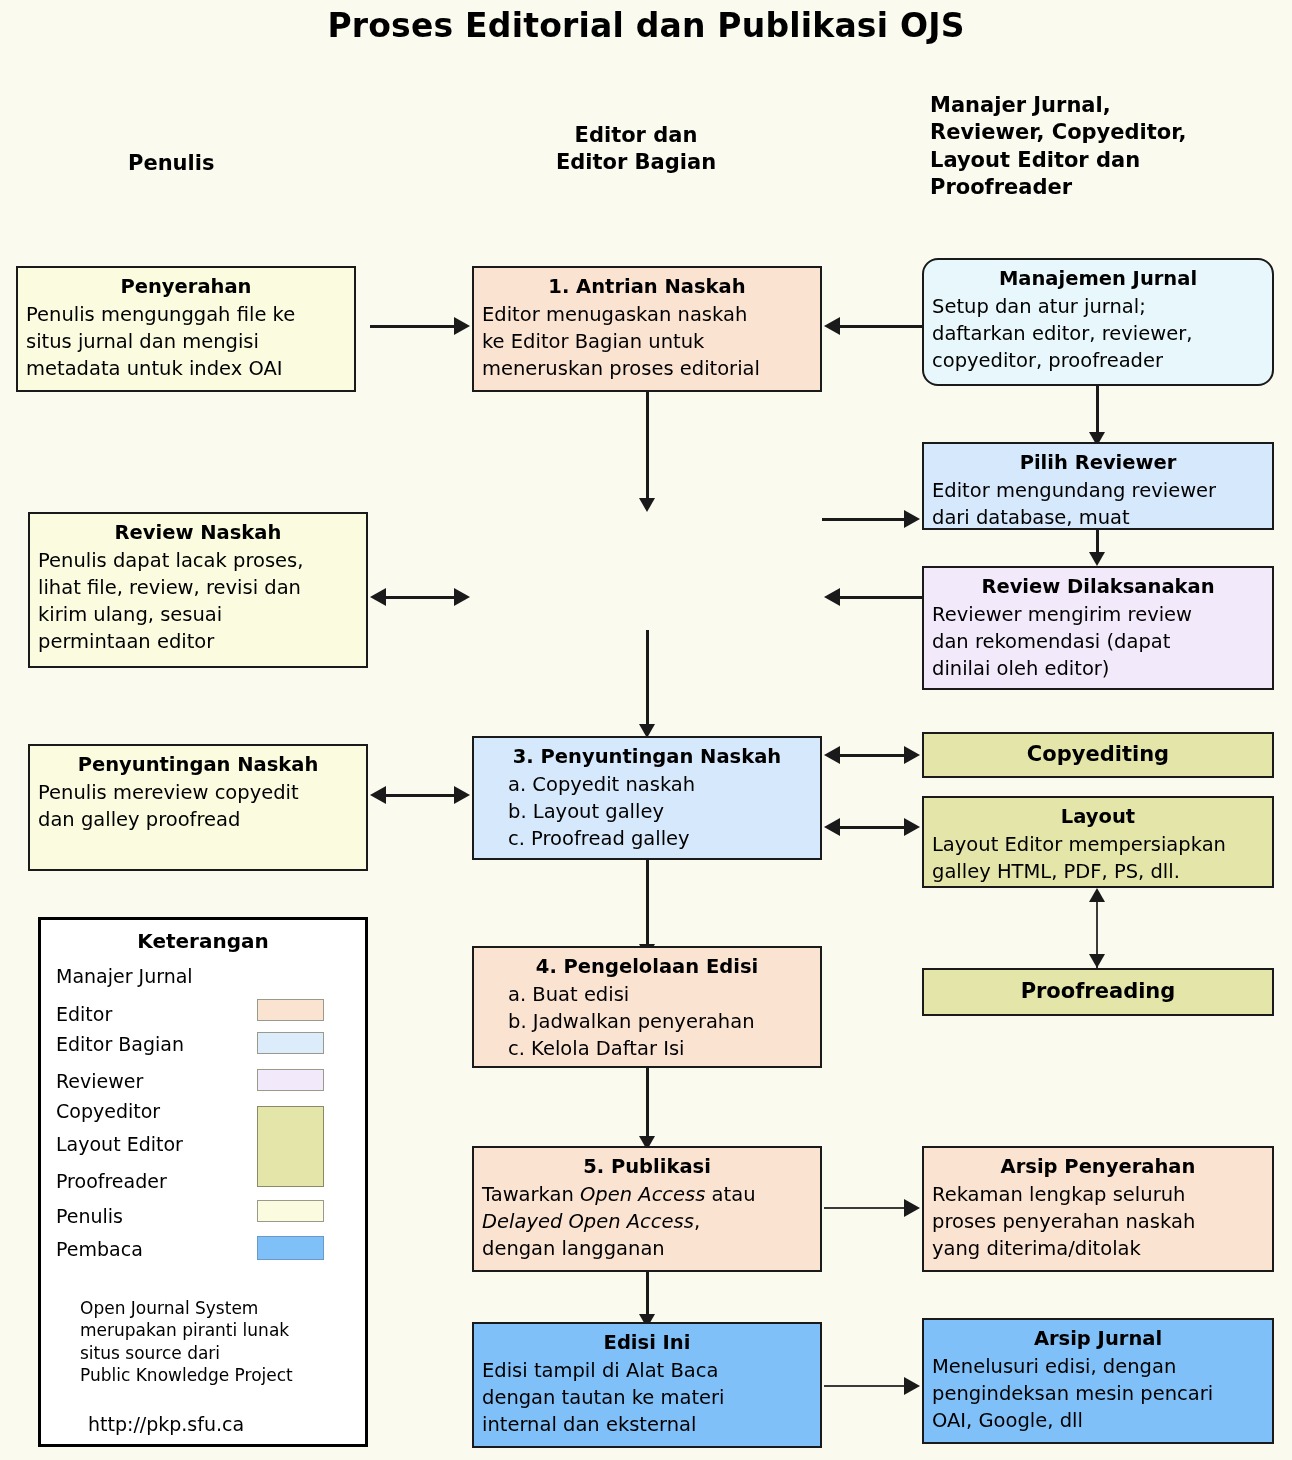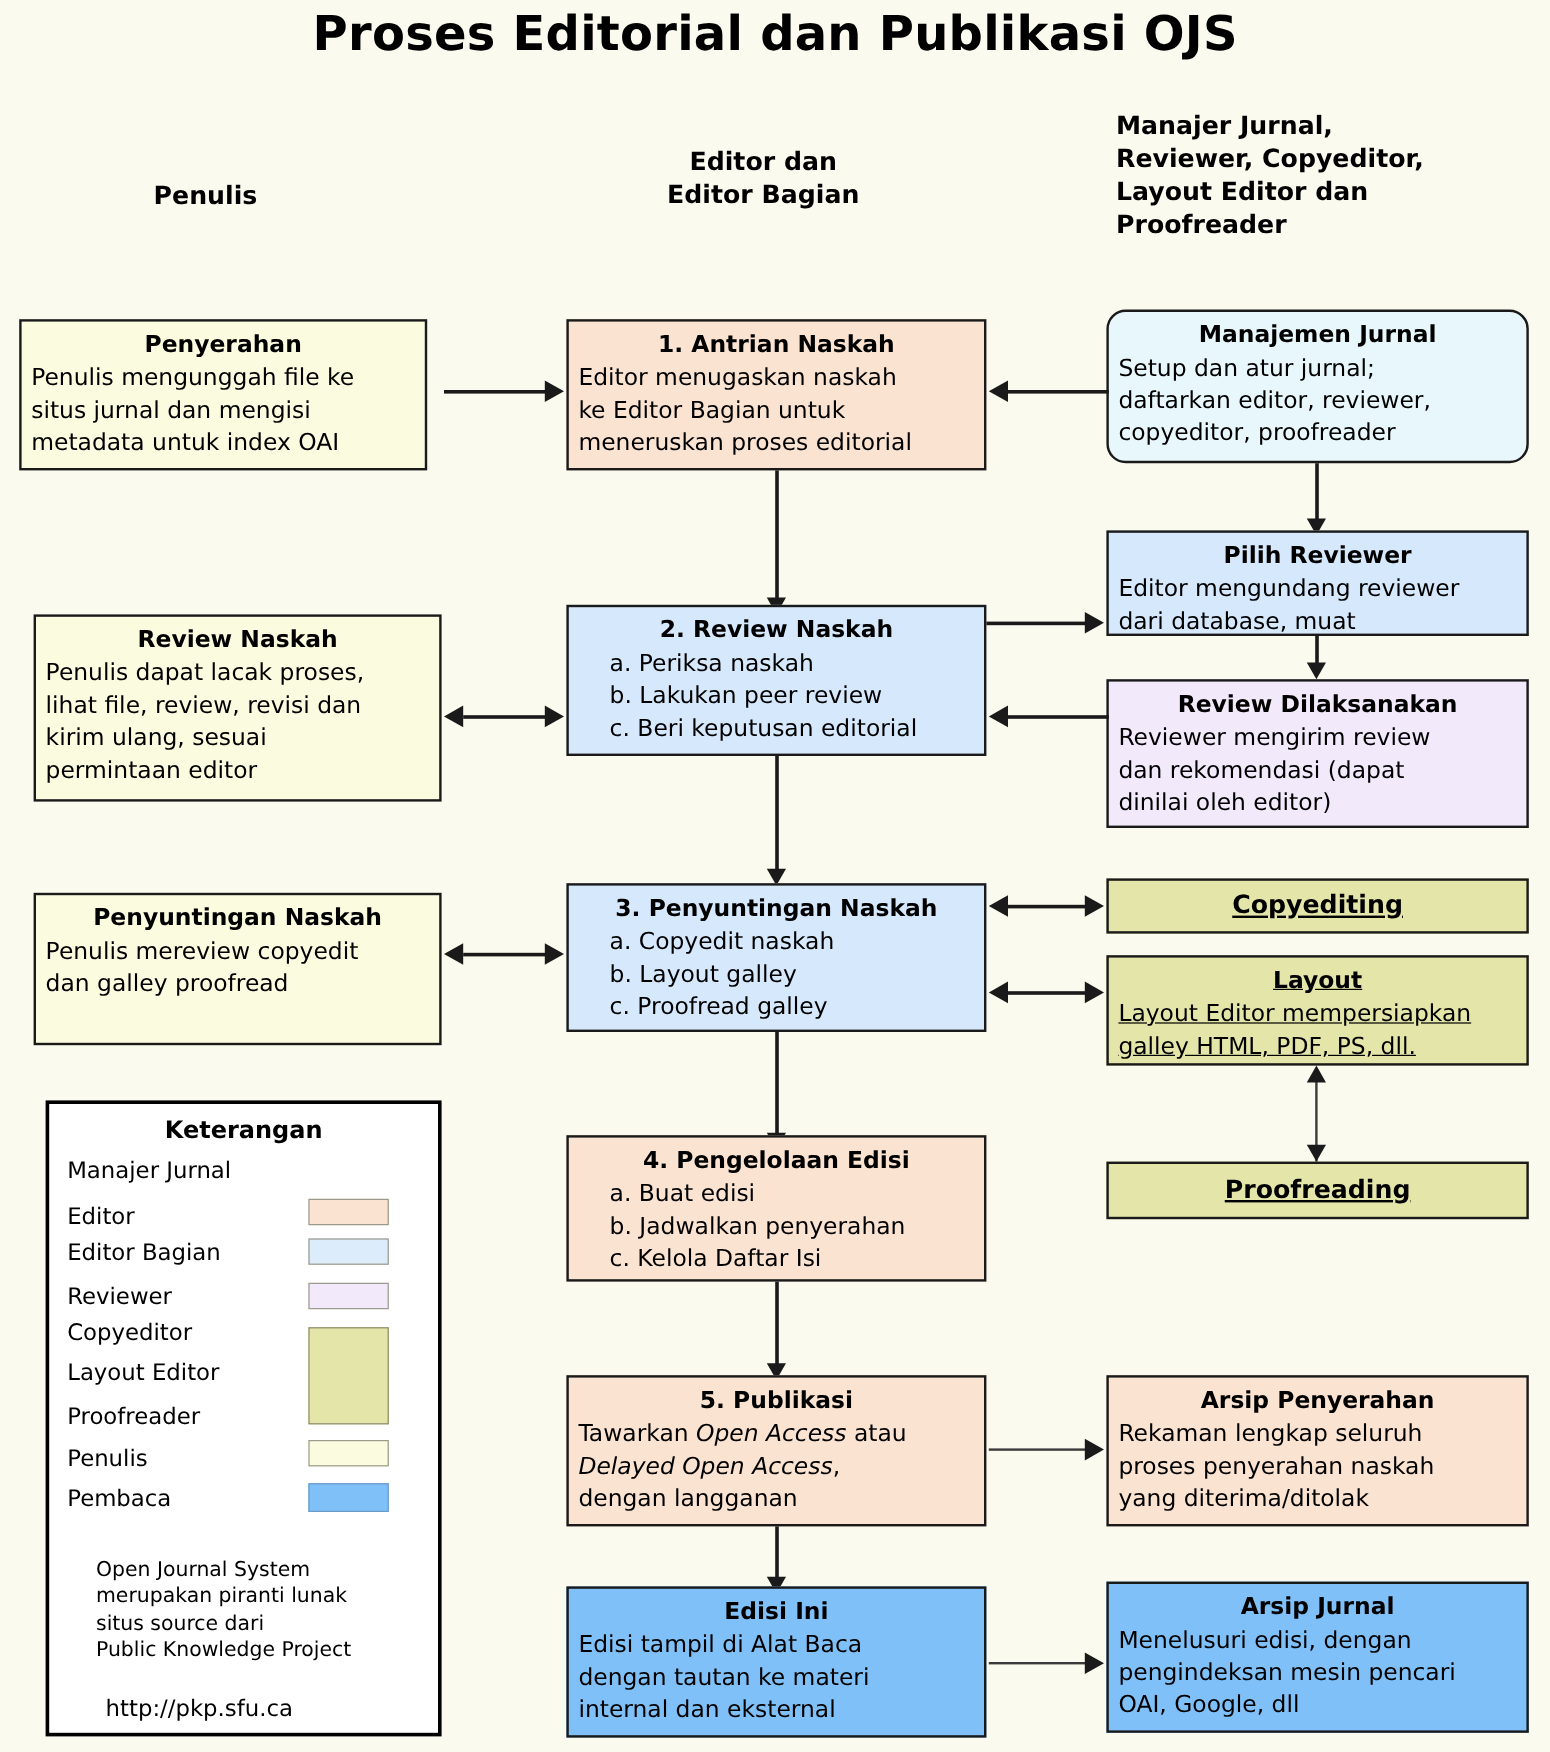--- a/index.html
+++ b/index.html
@@ -7,21 +7,21 @@
     width:1292px;height:1460px;
     background:#fbfaef;
     font-family:"DejaVu Sans","Liberation Sans",sans-serif;
     color:#000;
     overflow:hidden;
   }
   #stage{position:relative;width:1292px;height:1460px;}
 
   .title{
     position:absolute;left:0;top:6px;width:1292px;text-align:center;
-    font-size:40px;font-weight:bold;letter-spacing:.2px;
+    font-size:33px;font-weight:bold;letter-spacing:.2px;
   }
 
   .colhead{
     position:absolute;font-size:21px;font-weight:bold;line-height:1.30;
   }
 
   .box{
     position:absolute;box-sizing:border-box;
     border:2.5px solid #1a1a1a;
     padding:5px 8px 6px 8px;
@@ -34,21 +34,21 @@
   .box.onlyhead{display:flex;align-items:center;justify-content:center;}
   .box.onlyhead .h{margin:0;font-size:21px;}
   .it{font-style:italic;}
 
   
   .c-author   {background:#fbfbdf;}
   .c-editor   {background:#fbe3d2;}
   .c-section  {background:#d6e8fb;}
   .c-manager  {background:#e8f7fb;}
   .c-reviewer {background:#f2e9fb;}
-  .c-copyed   {background:#e4e5a8;text-decoration:underline;}
+  .c-copyed   {background:#e4e5a8;}
   .c-reader   {background:#80c0f8;}
 
   
   .ln{position:absolute;background:#1a1a1a;}
   .lnh{height:2.5px;}
   .lnv{width:2.5px;}
   .ah{position:absolute;width:0;height:0;}
   .ah-r{border-top:9px solid transparent;border-bottom:9px solid transparent;border-left:16px solid #1a1a1a;}
   .ah-l{border-top:9px solid transparent;border-bottom:9px solid transparent;border-right:16px solid #1a1a1a;}
   .ah-d{border-left:8px solid transparent;border-right:8px solid transparent;border-top:14px solid #1a1a1a;}
@@ -124,26 +124,20 @@
   </div>
 
   <div class="box c-author" style="left:28px;top:512px;width:340px;height:156px;">
     <span class="h">Review Naskah</span>
     <span class="l">Penulis dapat lacak proses,</span>
     <span class="l">lihat file, review, revisi dan</span>
     <span class="l">kirim ulang, sesuai</span>
     <span class="l">permintaan editor</span>
   </div>
 
-  <div class="box c-section indent" style="left:472px;top:504px;width:350px;height:126px;">
-    <span class="h">2. Review Naskah</span>
-    <span class="l">a. Periksa naskah</span>
-    <span class="l">b. Lakukan peer review</span>
-    <span class="l">c. Beri keputusan editorial</span>
-  </div>
 
   <div class="box c-reviewer" style="left:922px;top:566px;width:352px;height:124px;">
     <span class="h">Review Dilaksanakan</span>
     <span class="l">Reviewer mengirim review</span>
     <span class="l">dan rekomendasi (dapat</span>
     <span class="l">dinilai oleh editor)</span>
   </div>
 
   <div class="ln lnh" style="left:386px;top:596px;width:70px;"></div>
   <div class="ah ah-l" style="left:370px;top:588px;"></div>

